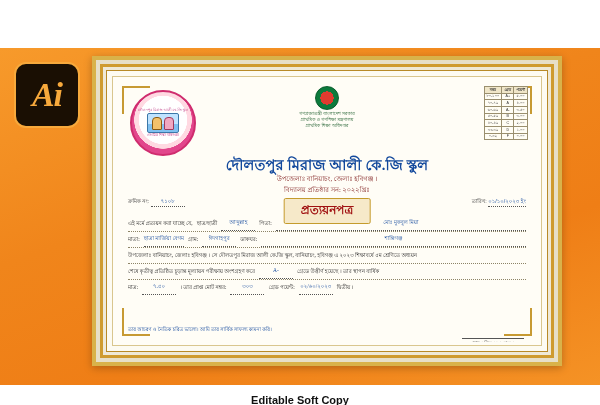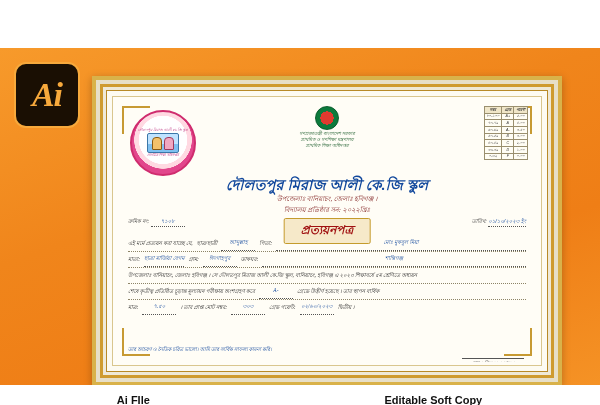--- a/index.html
+++ b/index.html
@@ -19,26 +19,25 @@
     position:absolute;left:14px;top:14px;width:62px;height:62px;
     background:#1a0f03;border:2px solid #f7a93c;border-radius:12px;
     display:flex;align-items:center;justify-content:center;
   }
   .ai-badge span{
     color:#f7a93c;font-family:"Liberation Serif",serif;font-style:italic;
     font-size:34px;font-weight:bold;letter-spacing:-1px;
   }
   
   .cert-wrap{
-    position:absolute;left:92px;top:28px;width:470px;height:310px;
+    position:absolute;left:92px;top:8px;width:470px;height:310px;
     background:#e7dfc8;
     border:4px solid #d9b24a;
     box-shadow:0 2px 8px rgba(0,0,0,.25);
     box-sizing:border-box;
-    font-style:italic;
   }
   .cert-border-1{
     position:absolute;inset:4px;border:3px solid #cf9b2f;box-sizing:border-box;
     background:#efe9d7;
   }
   .cert-border-2{
     position:absolute;inset:10px;border:1px solid #b88a28;box-sizing:border-box;
     background:#fdfbf2;
   }
   .cert-border-3{
@@ -294,21 +293,20 @@
 
       <div class="sign">
         <span class="sline"></span>
         <span>প্রধান শিক্ষকের স্বাক্ষর</span>
       </div>
     </div>
   </div>
 
   <div class="spec row1">
     <div class="spec-inner">
-      <div class="cell">Ai FIle</div>
       <div class="cell wide">Editable Soft Copy</div>
     </div>
   </div>
 
   <div class="divider"></div>
 
   <div class="spec row2">
     <div class="spec-inner">
     </div>
   </div>

